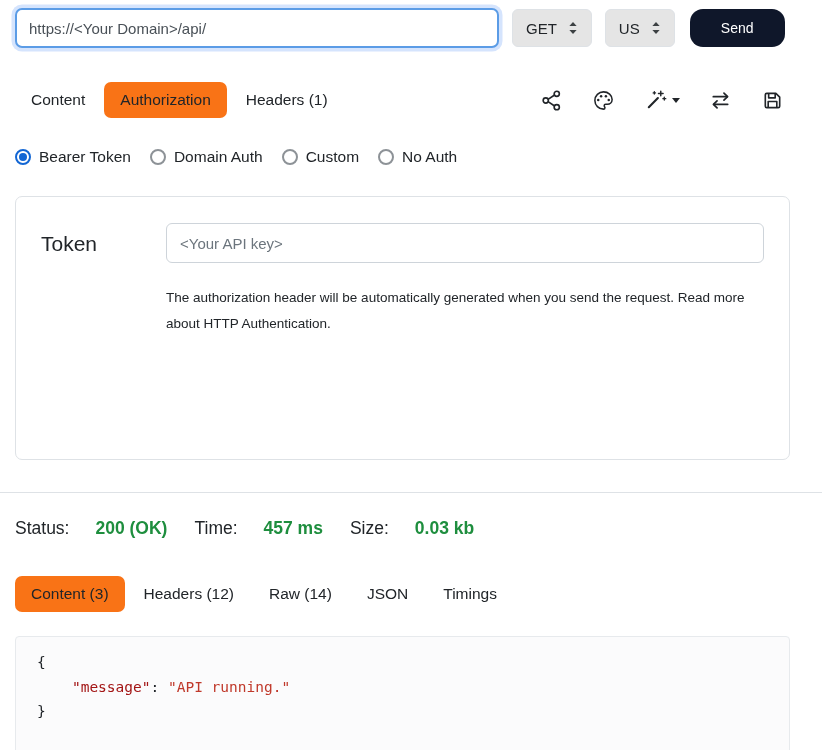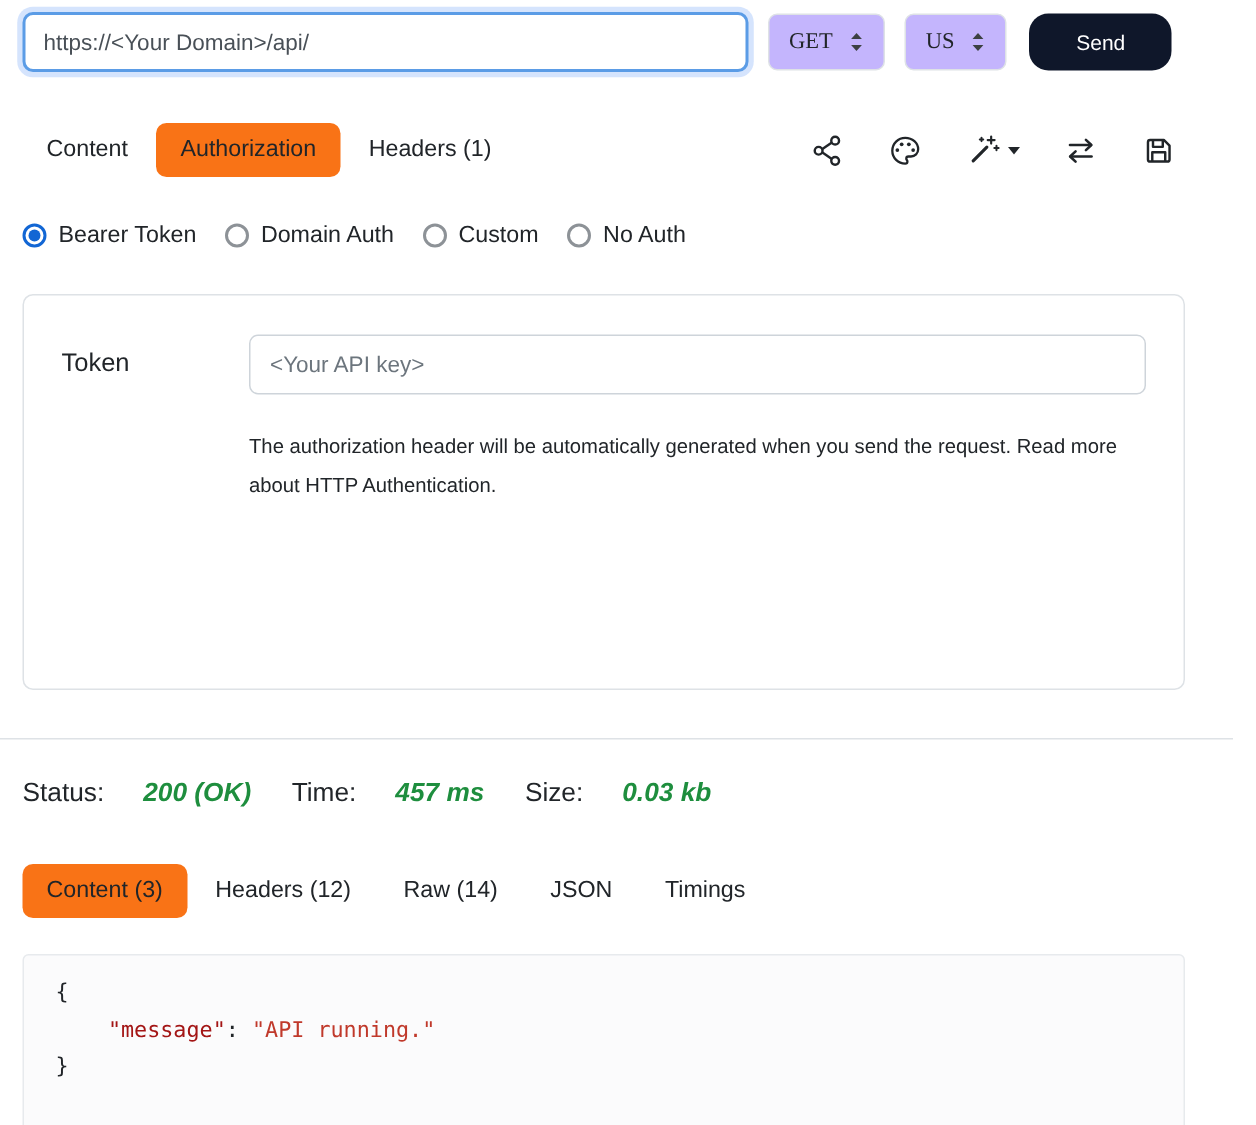--- a/index.html
+++ b/index.html
@@ -17,22 +17,22 @@
     width:484px; height:40px;
     border:2px solid #5b9ce6; border-radius:7px;
     box-shadow:0 0 0 3.5px rgba(66,133,244,.22);
     padding:0 12px; font-size:15px; color:#495057;
     font-family:"Liberation Sans", sans-serif; outline:none;
   }
   .select-btn {
     display:flex; align-items:center; gap:11px;
     height:38px; padding:0 13px;
     border:1px solid #dee2e6; border-radius:6px;
-    background:#c4b5fd; font-size:15px; color:#212529; cursor:pointer;
-    font-family:Liberation Serif, serif;
+    background:#e5e5e5; font-size:15px; color:#212529; cursor:pointer;
+    font-family:Liberation Sans, sans-serif;
     text-align:center;
   }
   .send-btn {
     height:38px; width:95px; margin-left:2px;
     background:#0f172a; color:#fff; border:none; border-radius:13px;
     font-size:14px; cursor:pointer; font-family:"Liberation Sans", sans-serif;
   }
 
   
   .tabs-row { margin-top:34px; display:flex; align-items:center; }
@@ -59,35 +59,35 @@
   .radio.selected::after {
     content:""; position:absolute; inset:2px; border-radius:50%; background:#1266d4;
   }
 
   
   .auth-panel {
     margin-top:30px; width:775px; min-height:264px;
     border:1px solid #dee2e6; border-radius:7px; padding:26px 25px;
   }
   .token-row { display:flex; }
-  .token-label { width:125px; padding-top:9px; font-size:17px; }
+  .token-label { width:125px; padding-top:9px; font-size:21px; }
   .token-col { flex:1; }
   .token-input {
     width:100%; height:40px; border:1px solid #ced4da; border-radius:6px;
     padding:0 13px; font-size:15px; color:#495057; outline:none;
     font-family:"Liberation Sans", sans-serif;
   }
   .token-input::placeholder { color:#6c757d; opacity:1; }
   .help-text { margin-top:22px; font-size:13.5px; line-height:1.9; max-width:618px; color:#212529; }
 
   
   .divider { margin-top:32px; width:822px; margin-left:-15px; border:none; border-top:1px solid #dee2e6; }
   .status-row { margin-top:25px; display:flex; align-items:center; gap:27px; font-size:17.5px; }
   .status-group { display:flex; align-items:baseline; gap:26px; }
-  .status-value { color:#1e8e3e; font-weight:700;font-style:italic; }
+  .status-value { color:#1e8e3e; font-weight:700; }
 
   
   .response-tabs { margin-top:37px; display:flex; align-items:center; }
 
   
   .code-block {
     margin-top:24px; width:775px; height:118px;
     background:#fbfbfc; border:1px solid #e7eaed; border-radius:4px;
     padding:13px 21px; overflow:hidden;
     font-family:"DejaVu Sans Mono", monospace; font-size:14.5px; line-height:24.5px;

